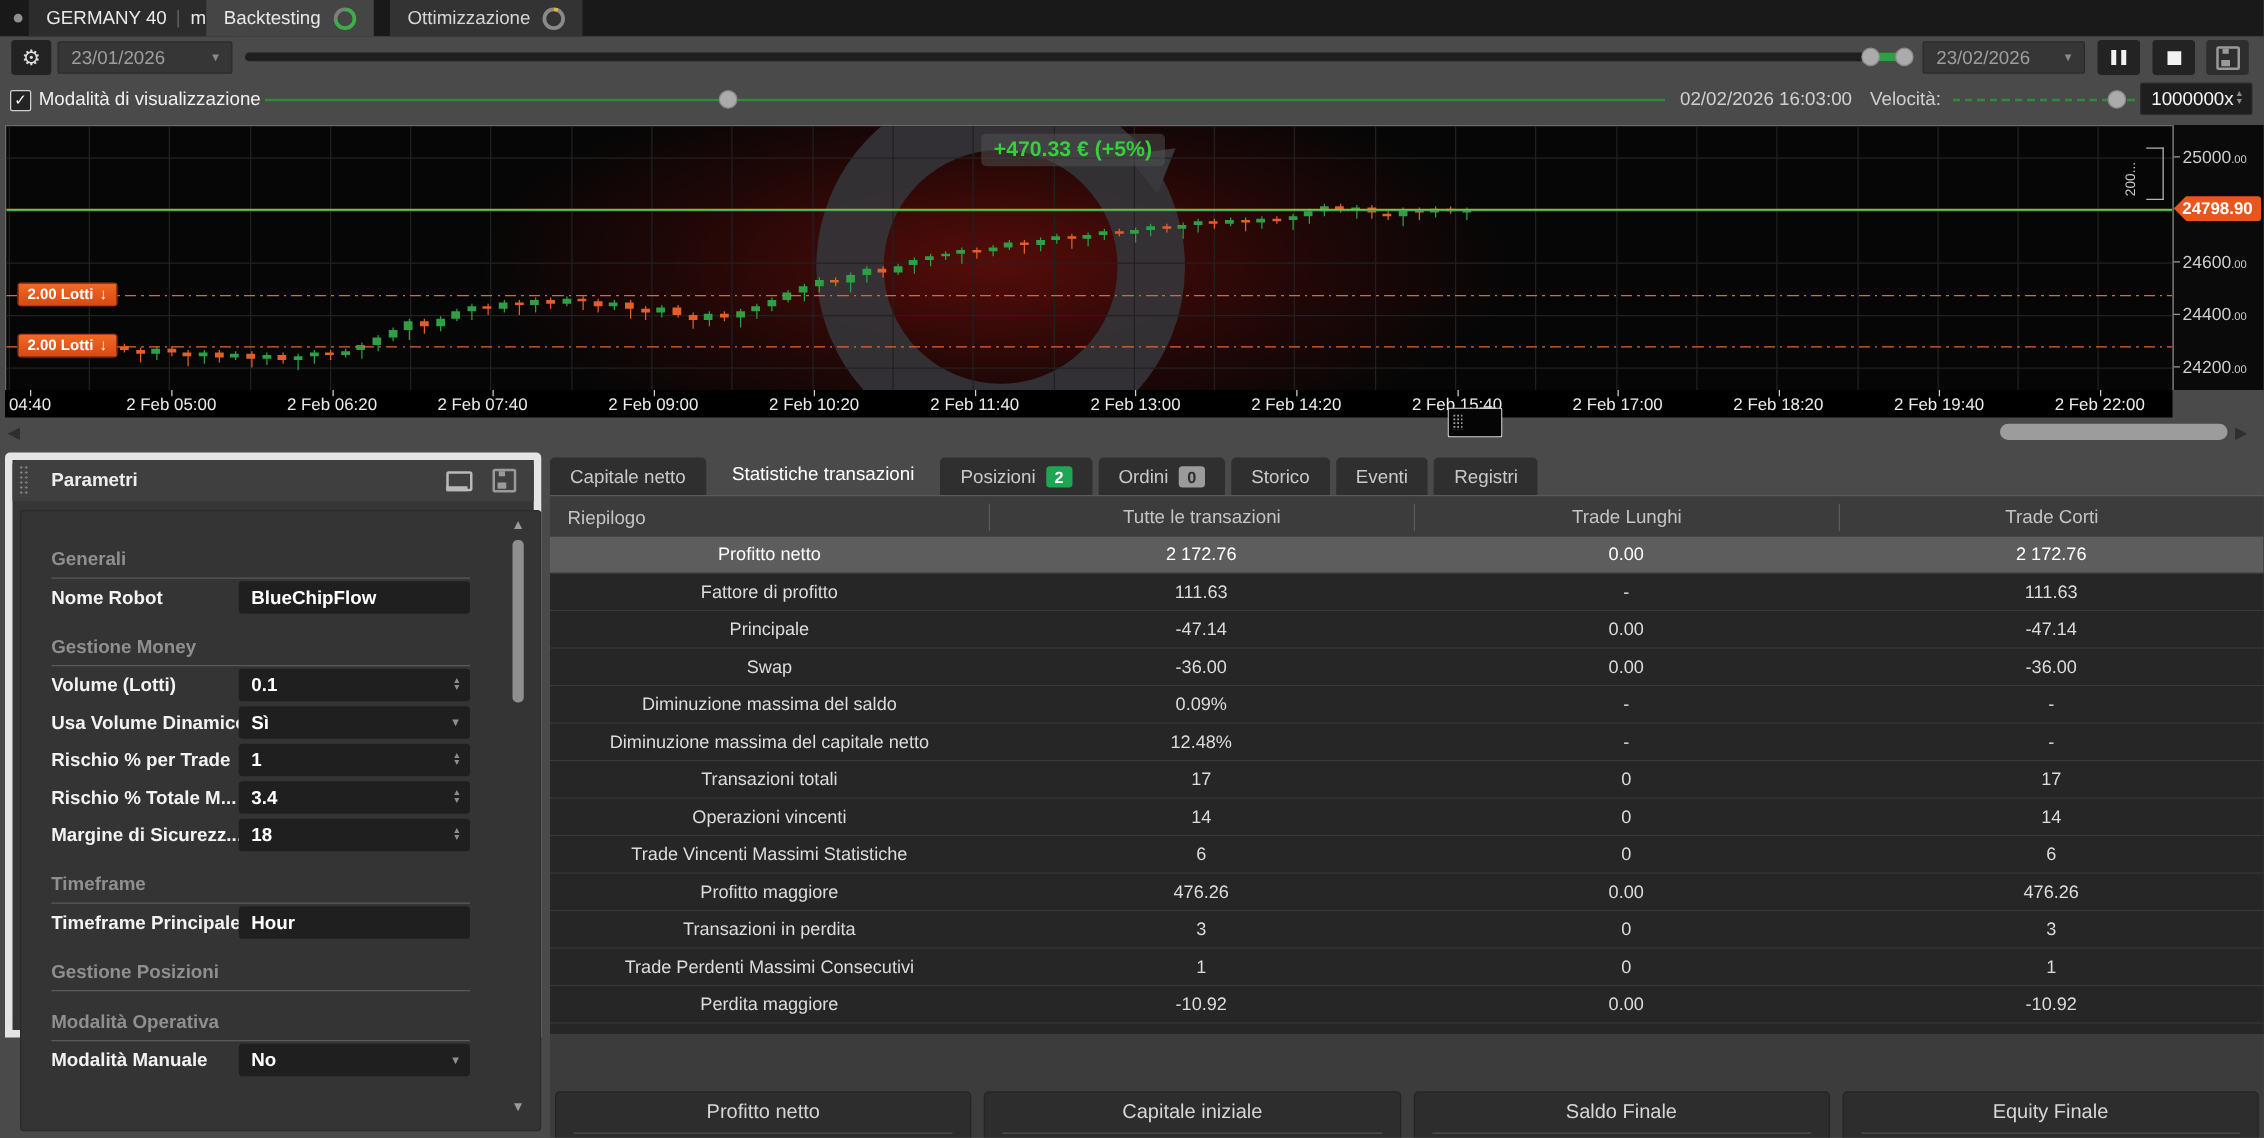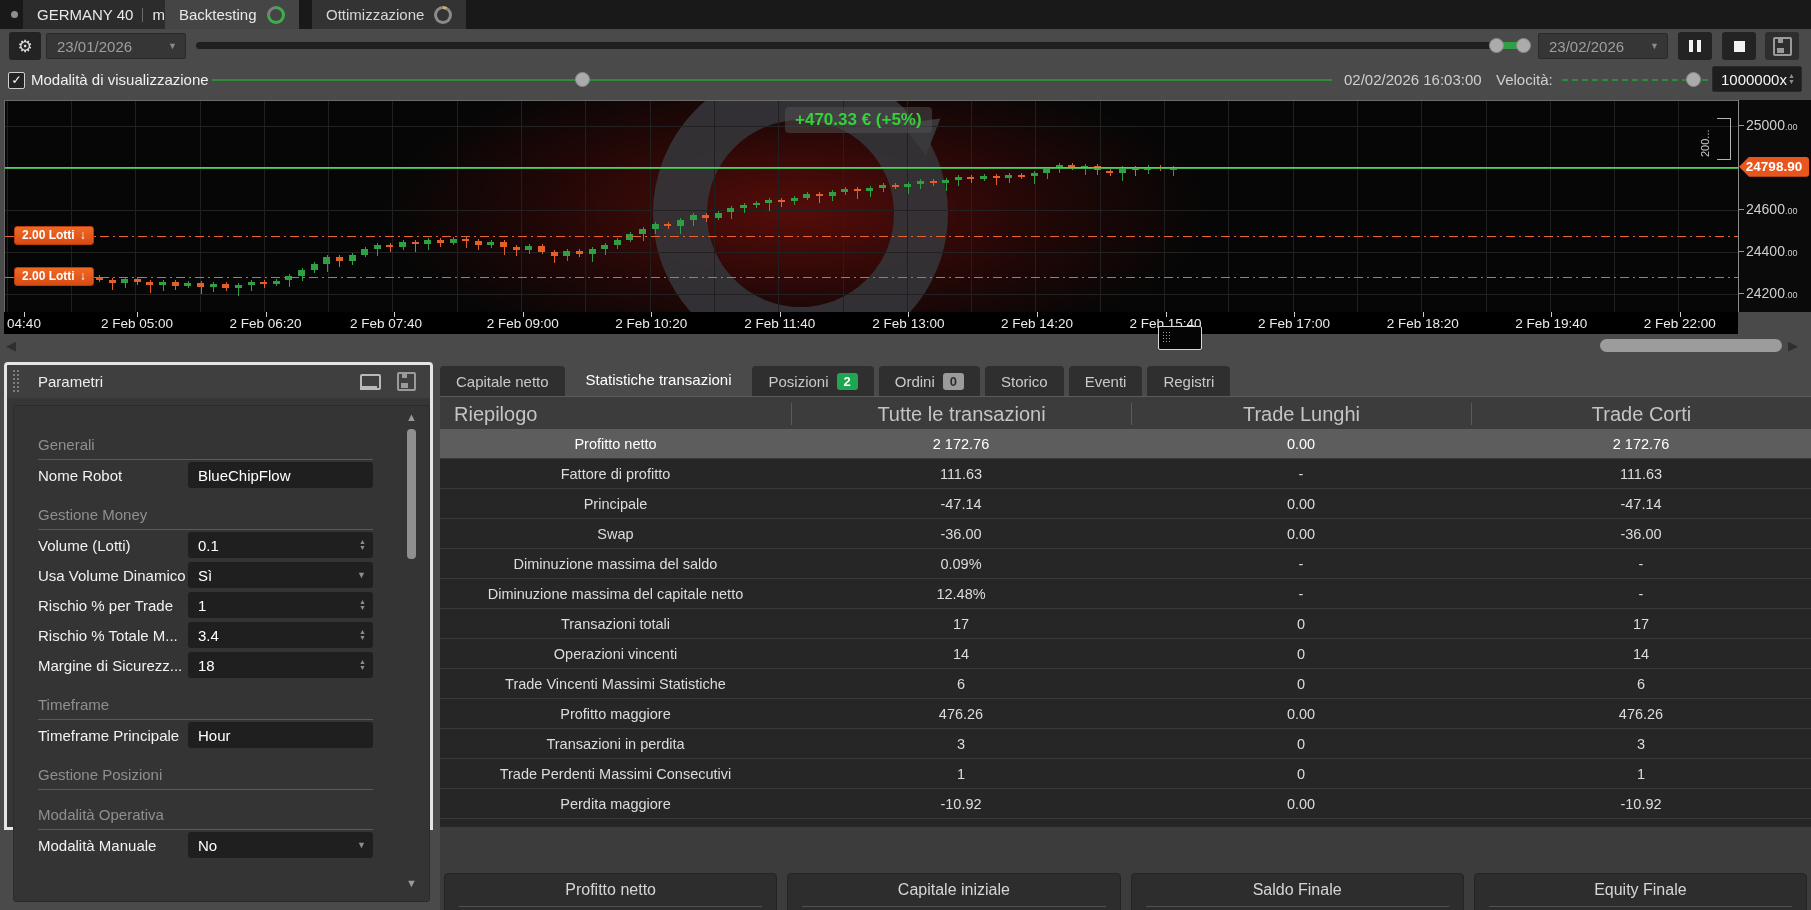--- a/index.html
+++ b/index.html
@@ -96,21 +96,21 @@
   .ttick{top:0;width:1px;height:5px;background:#cfcfcf;}
   .callout{left:1158px;top:326px;width:42px;height:22px;background:#050505;border:1px solid #d8d8d8;border-radius:2px;
     clip-path:polygon(0 0,55% 0,70% -0%,100% 0,100% 100%,0 100%);}
   .callout::before{content:"";position:absolute;left:24px;top:-9px;border-left:7px solid transparent;border-right:7px solid transparent;border-bottom:9px solid #d8d8d8;}
   .callout::after{content:"";position:absolute;left:3px;top:4px;width:8px;height:13px;
     background-image:radial-gradient(#9a9a9a 1px,transparent 1px);background-size:3px 3px;}
   .hscroll-left{left:6px;top:338px;color:#2f2f2f;font-size:13px;}
   .hscroll-right{left:1788px;top:338px;color:#2f2f2f;font-size:13px;}
   .hscroll-thumb{left:1600px;top:339px;width:182px;height:13px;background:#9c9c9c;border-radius:7px;}
   
-  .params{left:4px;top:362px;width:429px;height:468px;background:#363636;border:3px solid #e5e5e5;border-radius:4px 4px 0 0;box-sizing:border-box;}
+  .params{left:4px;top:362px;width:429px;height:468px;background:#363636;border:6px solid #e5e5e5;border-radius:4px 4px 0 0;box-sizing:border-box;font-weight:bold;}
   .params-head{left:0;top:0;width:100%;height:33px;background:#3f3f3f;border-radius:4px 4px 0 0;display:flex;align-items:center;}
   .drag-dots{width:8px;height:25px;margin-left:5px;background-image:radial-gradient(#7d7d7d 1px,transparent 1px);background-size:4px 4px;}
   .params-title{margin-left:18px;font-size:15px;color:#ededed;}
   .ph-icons{margin-left:auto;margin-right:14px;display:flex;gap:16px;align-items:center;}
   .win-icon{width:17px;height:12px;border:2px solid #b9b9b9;border-radius:2px;position:relative;}
   .win-icon::after{content:"";position:absolute;left:-2px;bottom:-2px;width:17px;height:4px;background:#b9b9b9;}
   .params-body{left:6px;top:40px;width:417px;height:497px;background:#343434;border:1px solid #2b2b2b;border-radius:3px;
     box-sizing:border-box;overflow:hidden;padding:14px 56px 0 24px;}
   .sect{margin-top:16px;}
   .sect-title{font-size:15px;color:#8f8f8f;}
@@ -126,21 +126,21 @@
   
   .results{left:440px;top:362px;width:1371px;height:548px;}
   .rtabs{left:0;top:0;height:34px;display:flex;align-items:flex-end;gap:5px;}
   .rtab{height:30px;background:#2f2f2f;border-radius:4px 4px 0 0;display:flex;align-items:center;
     padding:0 16px;font-size:15px;color:#c9c9c9;cursor:pointer;}
   .rtab.active{height:34px;background:#4a4a4a;color:#fff;}
   .rbadge{margin-left:8px;padding:1px 7px;border-radius:3px;font-size:13px;font-weight:bold;}
   .rbadge.green{background:#1fa653;color:#fff;}
   .rbadge.gray{background:#9b9b9b;color:#2d2d2d;}
   .rbody{left:0;top:34px;width:1371px;height:514px;background:#3c3c3c;border-top:1px solid #5a5a5a;box-sizing:border-box;}
-  .thead{left:0;top:2px;width:1371px;height:30px;display:flex;align-items:center;font-size:20px;color:#c4c4c4;}
+  .thead{left:0;top:2px;width:1371px;height:30px;display:flex;align-items:center;font-size:15px;color:#c4c4c4;}
   .thead .c0{padding-left:14px;text-align:left;}
   .tcol{box-sizing:border-box;text-align:center;}
   .thead .tcol + .tcol{border-left:1px solid #5a5a5a;height:22px;line-height:22px;}
   .trows{left:0;top:32px;width:1371px;height:398px;overflow:hidden;background:#262626;}
   .trow{height:29px;display:flex;align-items:center;border-bottom:1px solid #3a3a3a;font-size:14.5px;color:#dcdcdc;background:#262626;}
   .trow.sel{background:#5d5d5d;color:#fff;}
   .cards{left:4px;top:476px;width:1363px;height:68px;display:flex;gap:10px;}
   .card{flex:1;background:#2d2d2d;border:1px solid #242424;border-radius:4px;box-sizing:border-box;padding-top:7px;}
   .card-title{text-align:center;font-size:16px;color:#d6d6d6;}
   .card-line{height:1px;background:#515151;margin:7px 14px 8px;}

